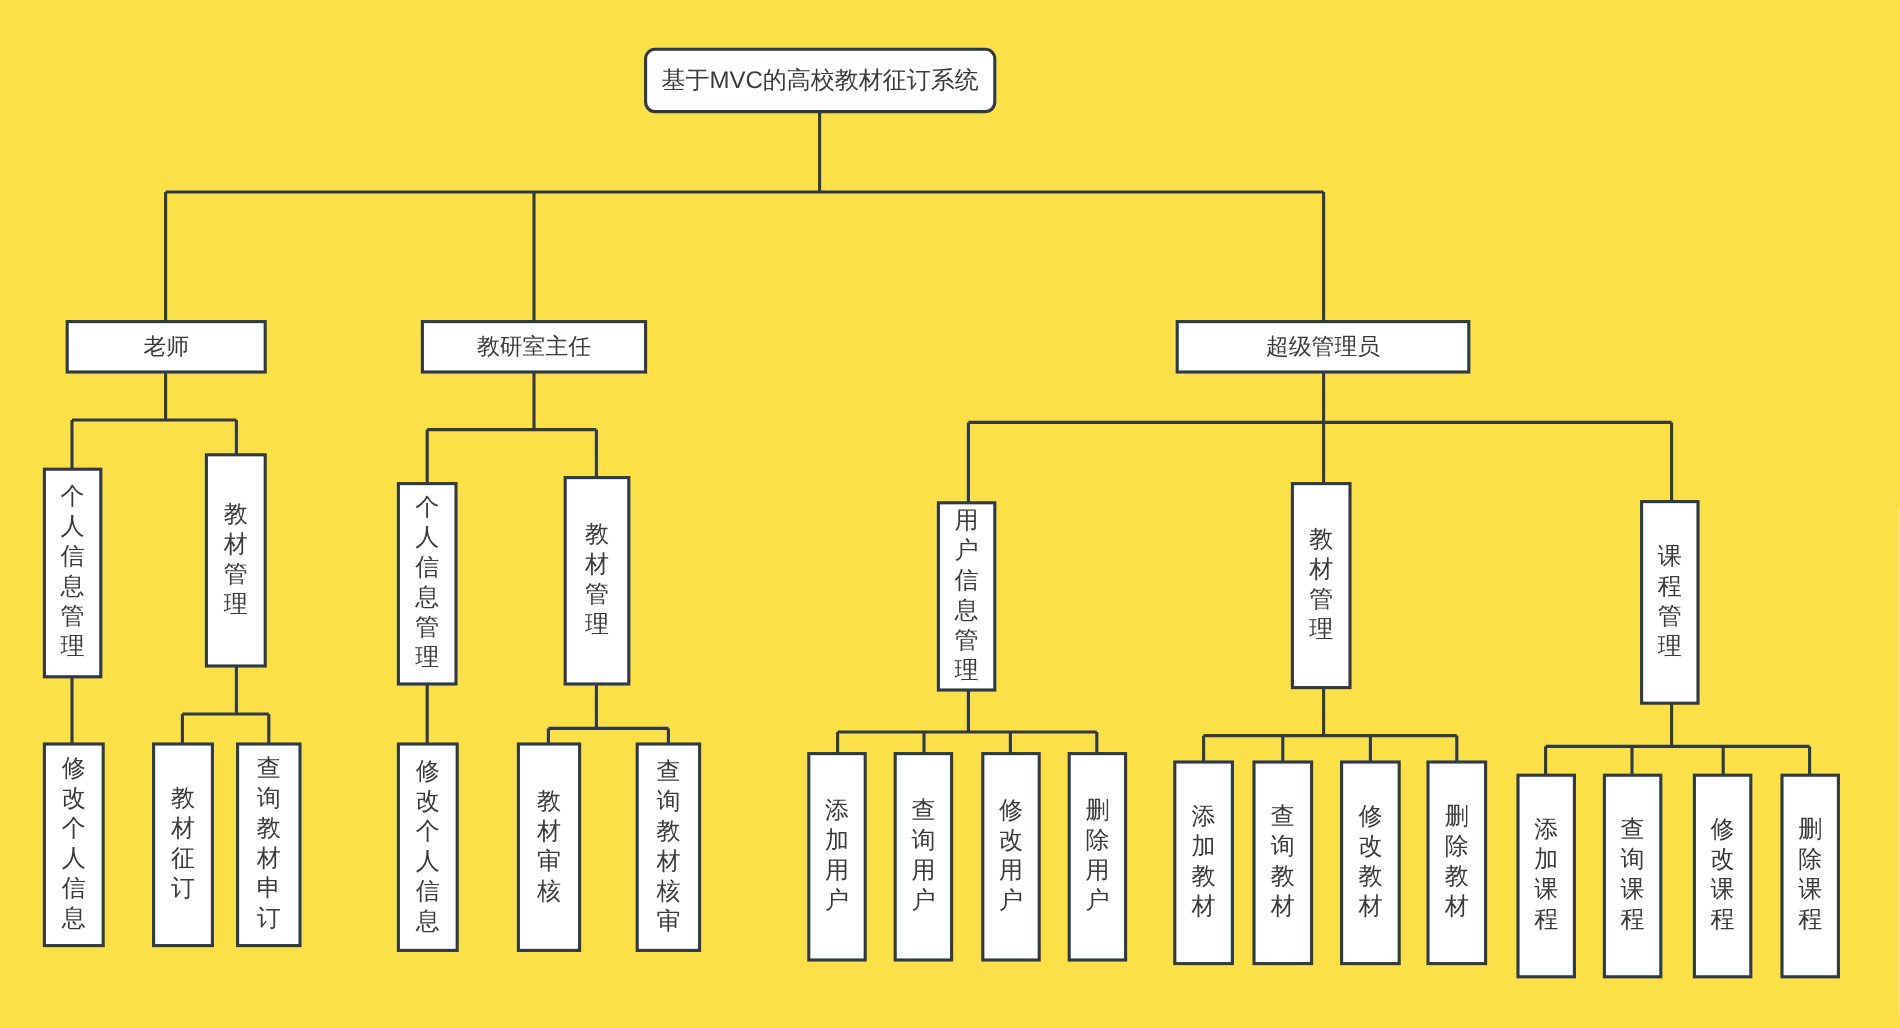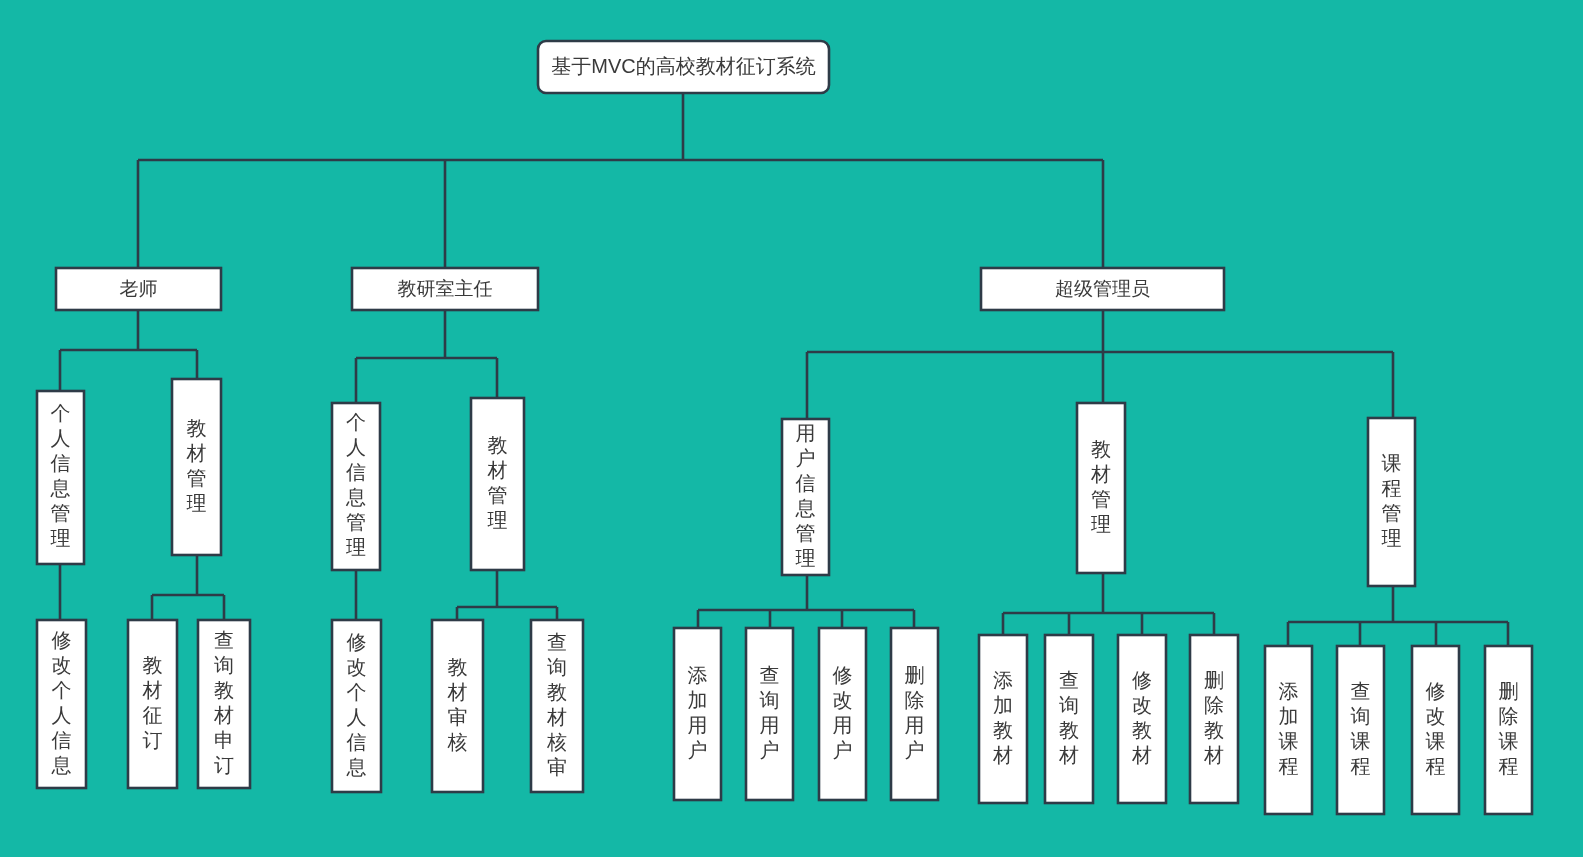--- a/index.html
+++ b/index.html
@@ -10,21 +10,21 @@
   body {
     width: 1583px;
     height: 857px;
     overflow: hidden;
     font-family: "Liberation Sans", "DejaVu Sans", sans-serif;
   }
   #diagram-root {
     position: relative;
     width: 1583px;
     height: 857px;
-    background: #14b8a6;
+    background: #fde047;
   }
   svg#tree-svg {
     position: absolute;
     left: 0;
     top: 0;
     width: 1583px;
     height: 857px;
     display: block;
   }
   .node-rect {

